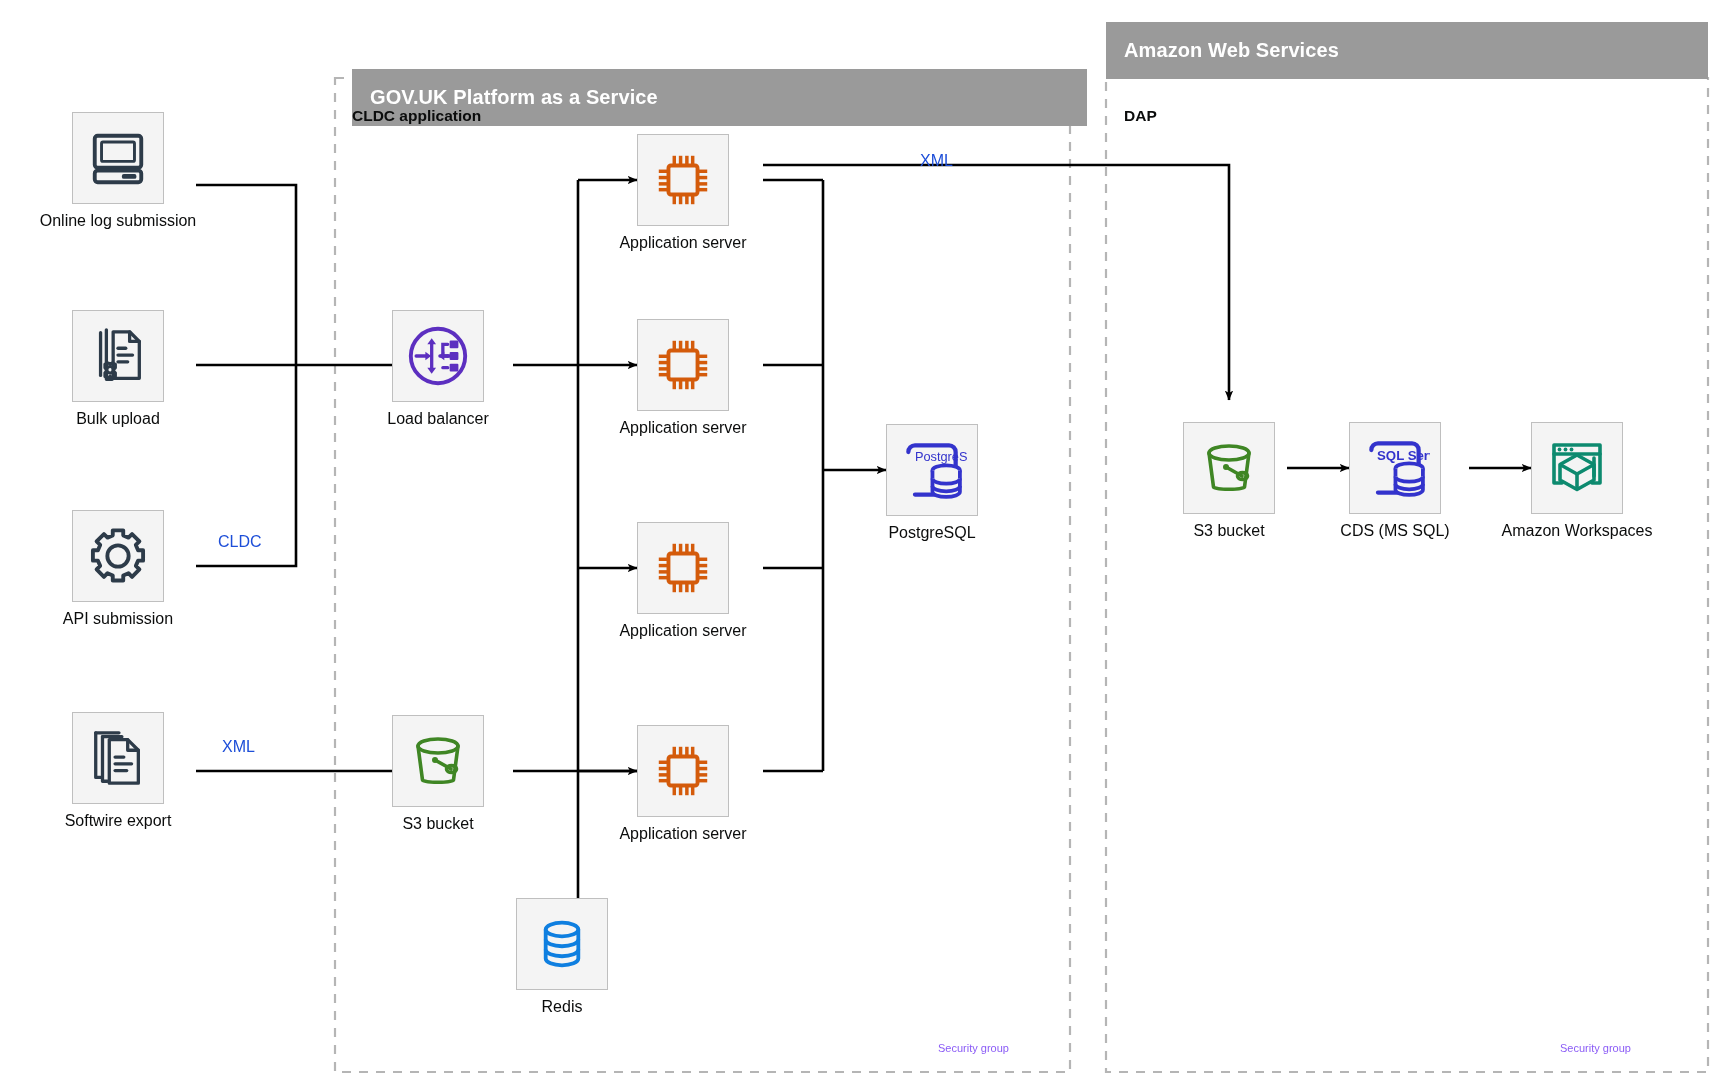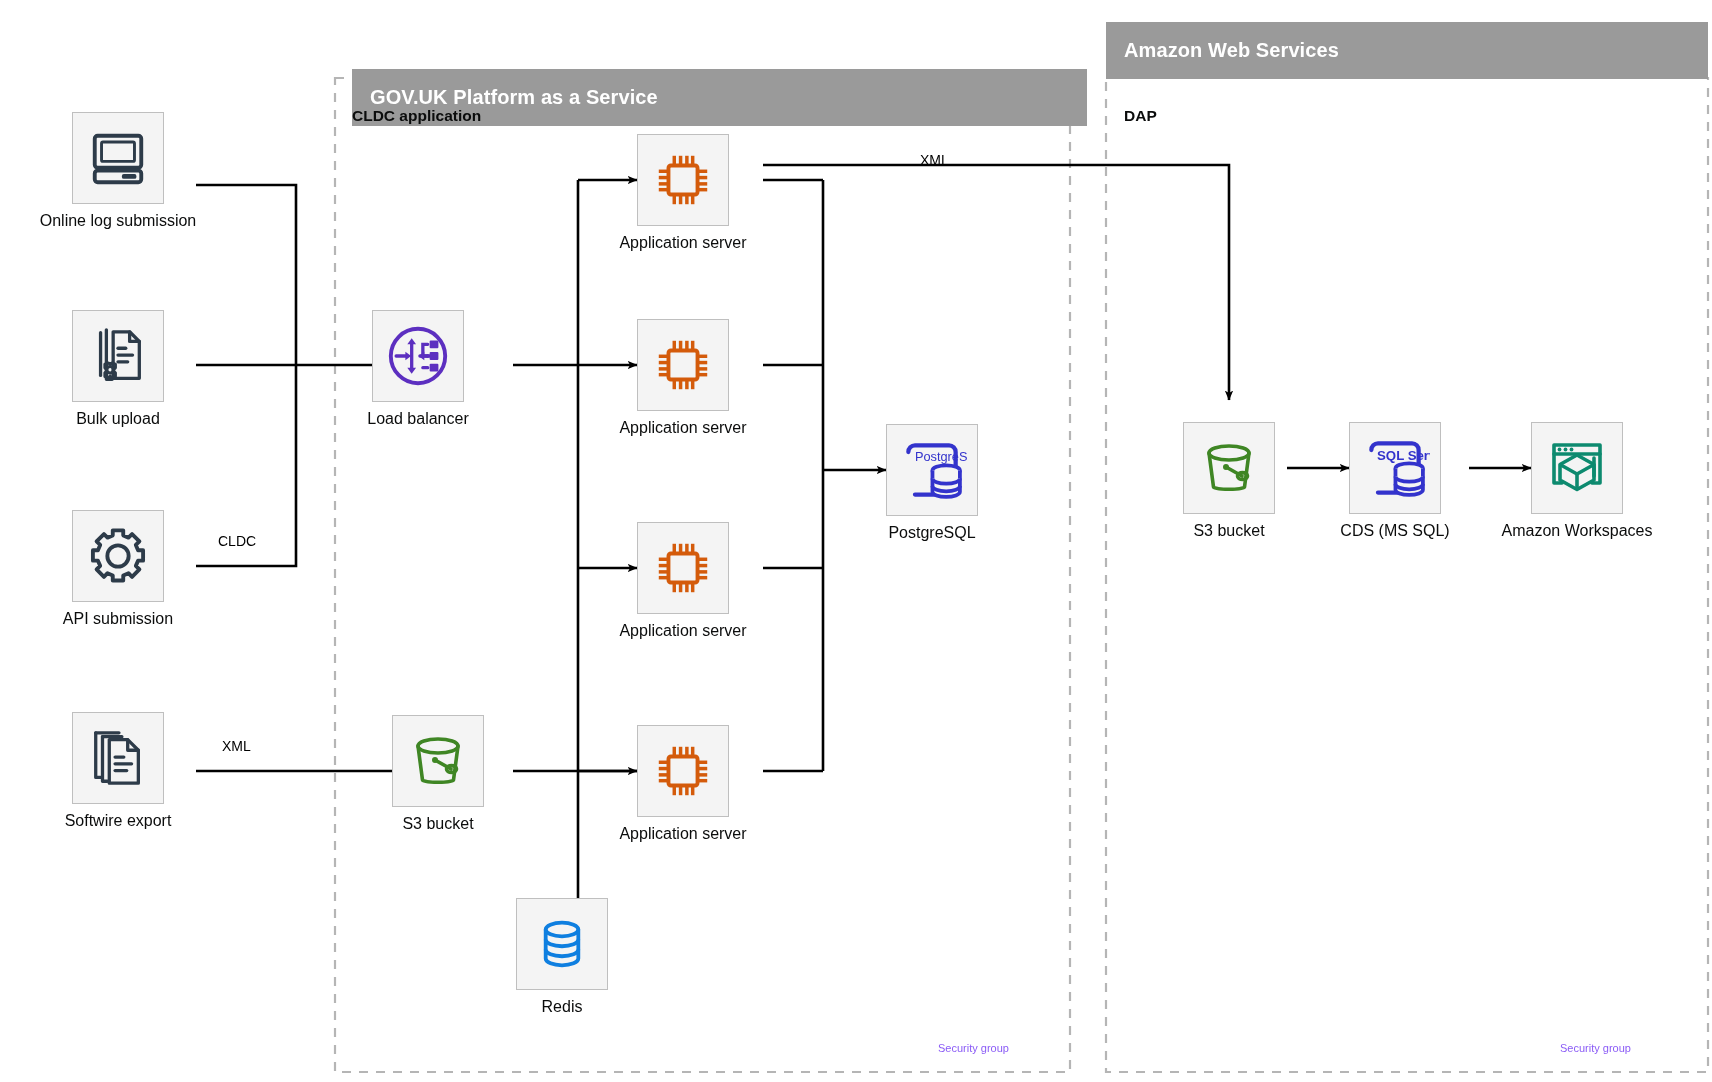--- a/index.html
+++ b/index.html
@@ -8,21 +8,21 @@
   svg.layer{position:absolute;top:0;left:0;width:1712px;height:1082px;}
   .grp-header{position:absolute;background:#9a9a9a;display:flex;align-items:center;}
   .grp-header span{color:#fff;font-weight:bold;font-size:20px;letter-spacing:.1px;padding-left:18px;}
   .sub-label{position:absolute;font-weight:bold;font-size:15.5px;color:#0b0c0c;margin-top:12px;}
   .sec-label{position:absolute;font-size:11px;color:#8b5cf6;}
   .node{position:absolute;}
   .node .box{width:92px;height:92px;background:#f4f4f4;border:1.5px solid #bfbfbf;box-sizing:border-box;
              display:flex;align-items:center;justify-content:center;}
   .node .cap{position:absolute;top:100px;left:50%;transform:translateX(-50%);
              white-space:nowrap;font-size:16px;color:#0b0c0c;text-align:center;}
-  .edge-label{position:absolute;font-size:14px;color:#000000;white-space:nowrap;}
+  .edge-label{position:absolute;font-size:16px;color:#1d4ed8;white-space:nowrap;}
 </style>
 </head>
 <body>
 
 <div id="stage">
 
   <svg class="layer" viewBox="0 0 1712 1082">
     <defs>
       <marker id="arrow" markerWidth="11" markerHeight="11" refX="9.5" refY="4.2" orient="auto" markerUnits="userSpaceOnUse">
         <path d="M0,0 L10,4.2 L0,8.4 L2.6,4.2 Z" fill="#000"></path>
@@ -147,21 +147,21 @@
       <svg width="62" height="62" viewBox="0 0 64 64">
         <g fill="none" stroke="#2d3b49" stroke-width="4" stroke-linejoin="round">
           <path d="M26.6 5.5 h10.8 v5.2 l5.4 2.3 3.7 -3.7 7.6 7.6 -3.7 3.7 2.3 5.4 h5.2 v10.8 h-5.2 l-2.3 5.4 3.7 3.7 -7.6 7.6 -3.7 -3.7 -5.4 2.3 v5.2 h-10.8 v-5.2 l-5.4 -2.3 -3.7 3.7 -7.6 -7.6 3.7 -3.7 -2.3 -5.4 h-5.2 v-10.8 h5.2 l2.3 -5.4 -3.7 -3.7 7.6 -7.6 3.7 3.7 5.4 -2.3 Z"></path>
           <circle cx="32" cy="32" r="11"></circle>
         </g>
       </svg>
     </div>
     <div class="cap">API submission</div>
   </div>
 
-  <div class="node" style="left:372px;top:310px;">
+  <div class="node" style="left:392px;top:310px;">
     <div class="box">
       <svg width="68" height="68" viewBox="0 0 70 70">
         <circle cx="35" cy="35" r="28" fill="none" stroke="#5c2fc0" stroke-width="4"></circle>
         <g stroke="#5c2fc0" stroke-width="3.4" fill="none" stroke-linecap="round">
           <path d="M12.5 35 H22.5"></path>
           <path d="M28.5 21 V49"></path>
           <path d="M45 35 H37"></path>
           <path d="M45 23 H40 V35 H45"></path>
           <path d="M45 47 H40"></path>
           <path d="M45 35 H48"></path>

